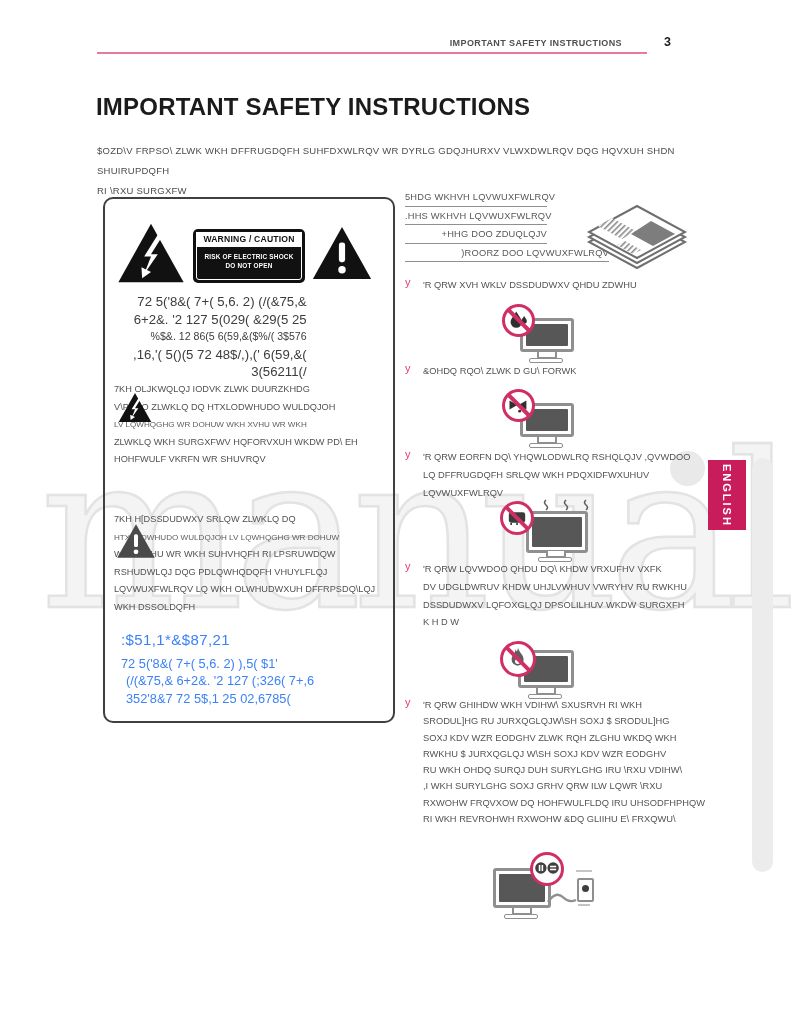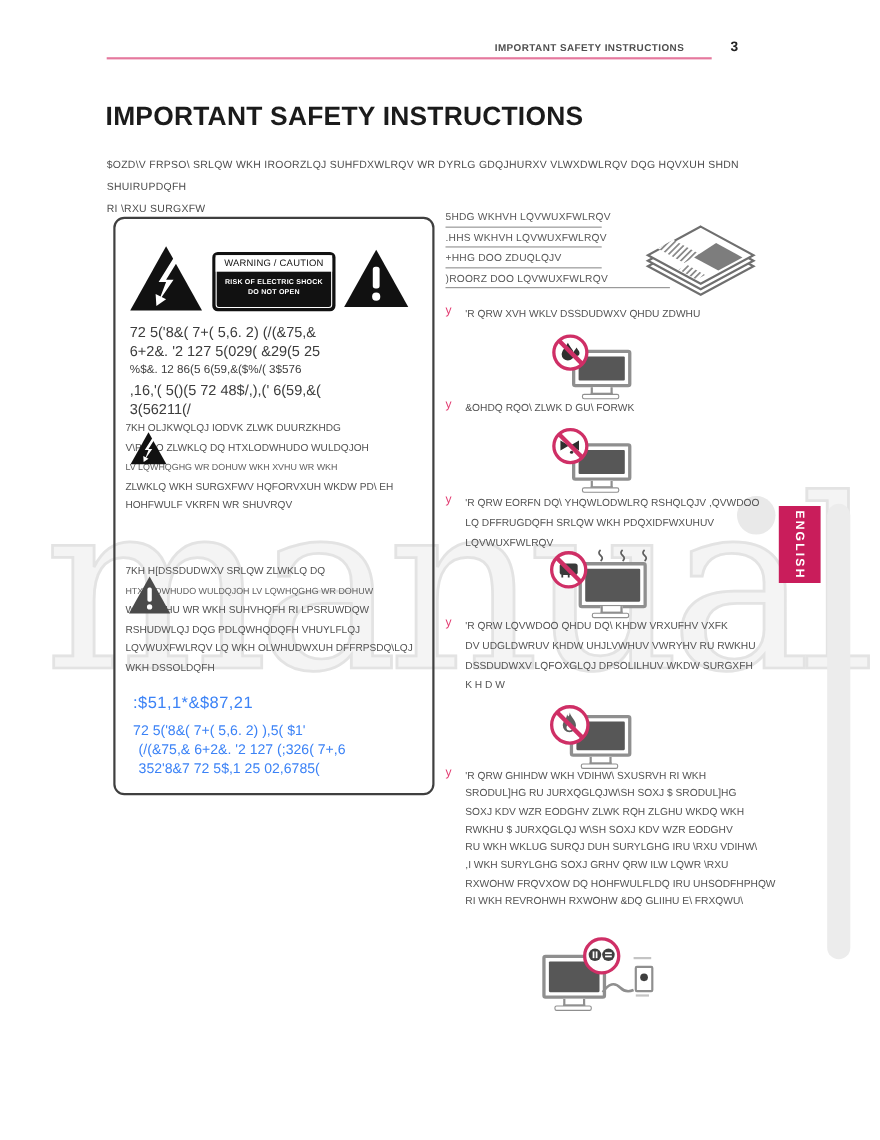--- a/index.html
+++ b/index.html
@@ -21,39 +21,39 @@
   .title{top:93px;left:96px;font-size:24px;font-weight:bold;color:#1b1b1b;letter-spacing:.2px;margin:0;}
   .intro{top:141px;left:97px;width:620px;font-size:9.5px;line-height:20px;color:#4c4c4c;letter-spacing:.25px;}
   
   .wbox{top:197px;left:103px;width:288px;height:522px;border:2px solid #3f3f3f;border-radius:10px;}
   .wbox *{position:absolute;}
   .tri-light{left:12px;top:22px;width:68px;height:64px;}
   .tri-excl{left:206px;top:24px;width:62px;height:60px;}
   .plate{left:88px;top:30px;width:112px;height:54px;background:#111;border-radius:5px;}
   .plate-in{left:3px;top:3px;right:3px;bottom:3px;border:1.5px solid #fff;border-radius:3px;}
   .plate-title{left:3px;top:3px;right:3px;height:15px;background:#fff;color:#111;font-size:8.6px;
-               font-weight:normal;text-align:center;line-height:15px;letter-spacing:.2px;}
+               font-weight:bold;text-align:center;line-height:15px;letter-spacing:.2px;}
   .plate-l1{left:0;top:24px;width:100%;text-align:center;color:#fff;font-size:6.4px;font-weight:bold;letter-spacing:.2px;}
   .plate-l2{left:0;top:33px;width:100%;text-align:center;color:#fff;font-size:6.4px;font-weight:bold;letter-spacing:.2px;}
-  .shock{left:13px;top:94px;font-size:13.2px;line-height:17.6px;color:#3c3c3c;white-space:nowrap;}
+  .shock{left:28px;top:94px;font-size:13.2px;line-height:17.6px;color:#3c3c3c;white-space:nowrap;text-align:right;}
   .shock div,.lnote div,.enote div,.wcb div{position:static;}
   .shock .sm{font-size:10.6px;line-height:17.6px;}
   .lnote{left:9px;top:182px;width:270px;font-size:9.2px;line-height:17.6px;color:#525252;white-space:nowrap;}
   .lnote svg.mini{left:4px;top:11px;width:34px;height:31px;}
   .ind{}
   .sm2{font-size:8.1px;color:#5d5d5d;}
   .enote{left:9px;top:312px;width:270px;font-size:9.2px;line-height:17.6px;color:#525252;white-space:nowrap;}
   .enote svg.mini{left:2px;top:12px;width:40px;height:36px;}
   .wcb{left:16px;top:432px;font-size:12.8px;line-height:17.6px;color:#3b82f6;white-space:nowrap;}
   .wc-head{font-size:15px;letter-spacing:.4px;margin-bottom:6px;}
   .wc-ind{margin-left:5px;}
   
   .read-list{top:192px;left:405px;}
   .rl-item{width:142px;font-size:9.3px;color:#575757;padding-bottom:3.5px;margin-bottom:4px;
-           border-bottom:1.6px solid #8f8f8f;white-space:nowrap;letter-spacing:.2px;}
+           border-bottom:1.6px solid #8f8f8f;white-space:nowrap;letter-spacing:.2px;text-align:right;}
   .rl-item.wide{width:204px;}
   .book{top:202px;left:585px;width:104px;height:70px;}
   .bitem{left:405px;width:300px;font-size:9.3px;color:#535353;}
   .bullet{position:absolute;left:0;top:-1px;color:#e23a70;font-size:11px;}
   .blines{margin-left:18px;line-height:17.8px;white-space:nowrap;}
   .blines.tight{line-height:16.3px;}
   .sp{letter-spacing:2.5px;}
   
   .pict{width:120px;height:75px;}
   .pict *{position:absolute;}
@@ -82,21 +82,21 @@
   <div class="wm-text">manual</div>
   <div class="wm-bar"></div>
   <div class="wm-dot"></div>
 
   <div class="z hdr-label">IMPORTANT SAFETY INSTRUCTIONS</div>
   <div class="z hdr-page">3</div>
   <div class="z hdr-rule"></div>
 
   <h1 class="z title">IMPORTANT SAFETY INSTRUCTIONS</h1>
   <div class="z intro">
-    <div>$OZD\V FRPSO\ SRLQW WKH IROORZLQJ SUHFDXWLRQV WR DYRLG GDQJHURXV VLWXDWLRQV DQG HQVXUH SHDN SHUIRUPDQFH</div>
+    <div>$OZD\V FRPSO\ ZLWK WKH DFFRUGDQFH SUHFDXWLRQV WR DYRLG GDQJHURXV VLWXDWLRQV DQG HQVXUH SHDN SHUIRUPDQFH</div>
     <div>RI \RXU SURGXFW</div>
   </div>
 
   <div class="z wbox">
     <svg class="tri-light" viewBox="0 0 100 90">
       <path d="M50 2 L98 88 L2 88 Z" fill="#111"></path>
       <path d="M60 18 L40 50 L50 50 L40 76 L60 47 L50 47 L68 18 Z" fill="#fff"></path>
       <path d="M37 82 L36 66 L50 73 Z" fill="#fff"></path>
     </svg>
     <div class="plate">
@@ -268,21 +268,21 @@
     </div>
   </div>
 
   <div class="z bitem" style="top:697px">
     <span class="bullet">y</span>
     <div class="blines tight">
       <div>'R QRW GHIHDW WKH VDIHW\ SXUSRVH RI WKH</div>
       <div>SRODUL]HG RU JURXQGLQJW\SH SOXJ $ SRODUL]HG</div>
       <div>SOXJ KDV WZR EODGHV ZLWK RQH ZLGHU WKDQ WKH</div>
       <div>RWKHU $ JURXQGLQJ W\SH SOXJ KDV WZR EODGHV</div>
-      <div>RU WKH WKLUG SURQJ DUH SURYLGHG IRU \RXU VDIHW\</div>
+      <div>RU WKH OHDQ SURQJ DUH SURYLGHG IRU \RXU VDIHW\</div>
       <div>,I WKH SURYLGHG SOXJ GRHV QRW ILW LQWR \RXU</div>
       <div>RXWOHW FRQVXOW DQ HOHFWULFLDQ IRU UHSODFHPHQW</div>
       <div>RI WKH REVROHWH RXWOHW &amp;DQ GLIIHU E\ FRXQWU\</div>
     </div>
   </div>
   <div class="z pict" style="top:852px;left:488px">
     <div class="tv" style="left:5px;top:16px;width:52px;height:34px">
         <div class="scr"></div>
       </div>
     <div class="neck" style="left:24px;top:56px"></div>

